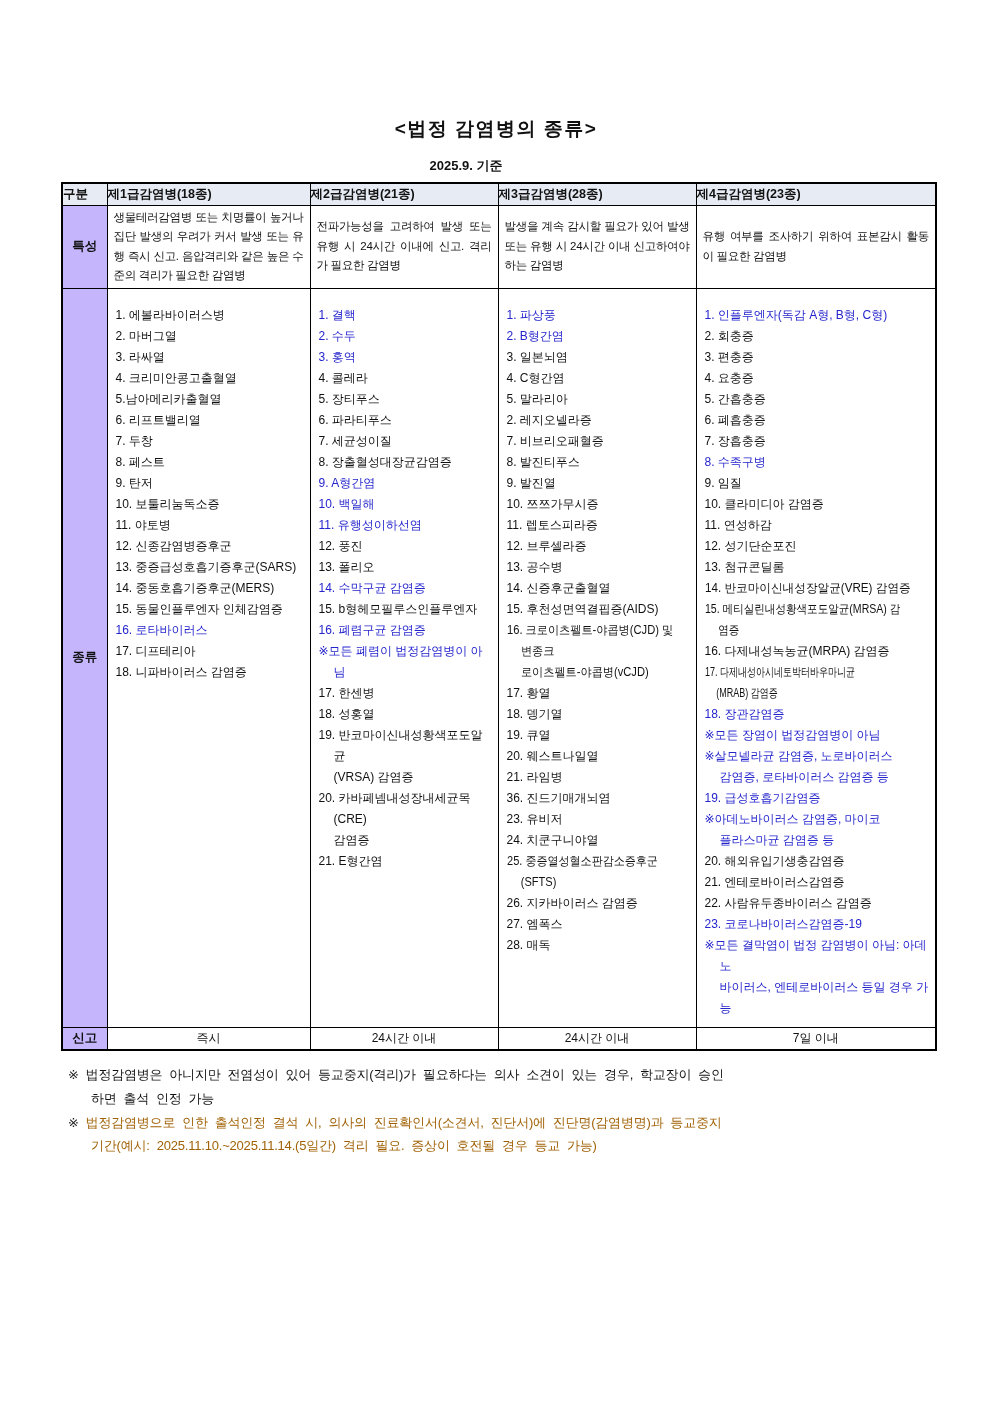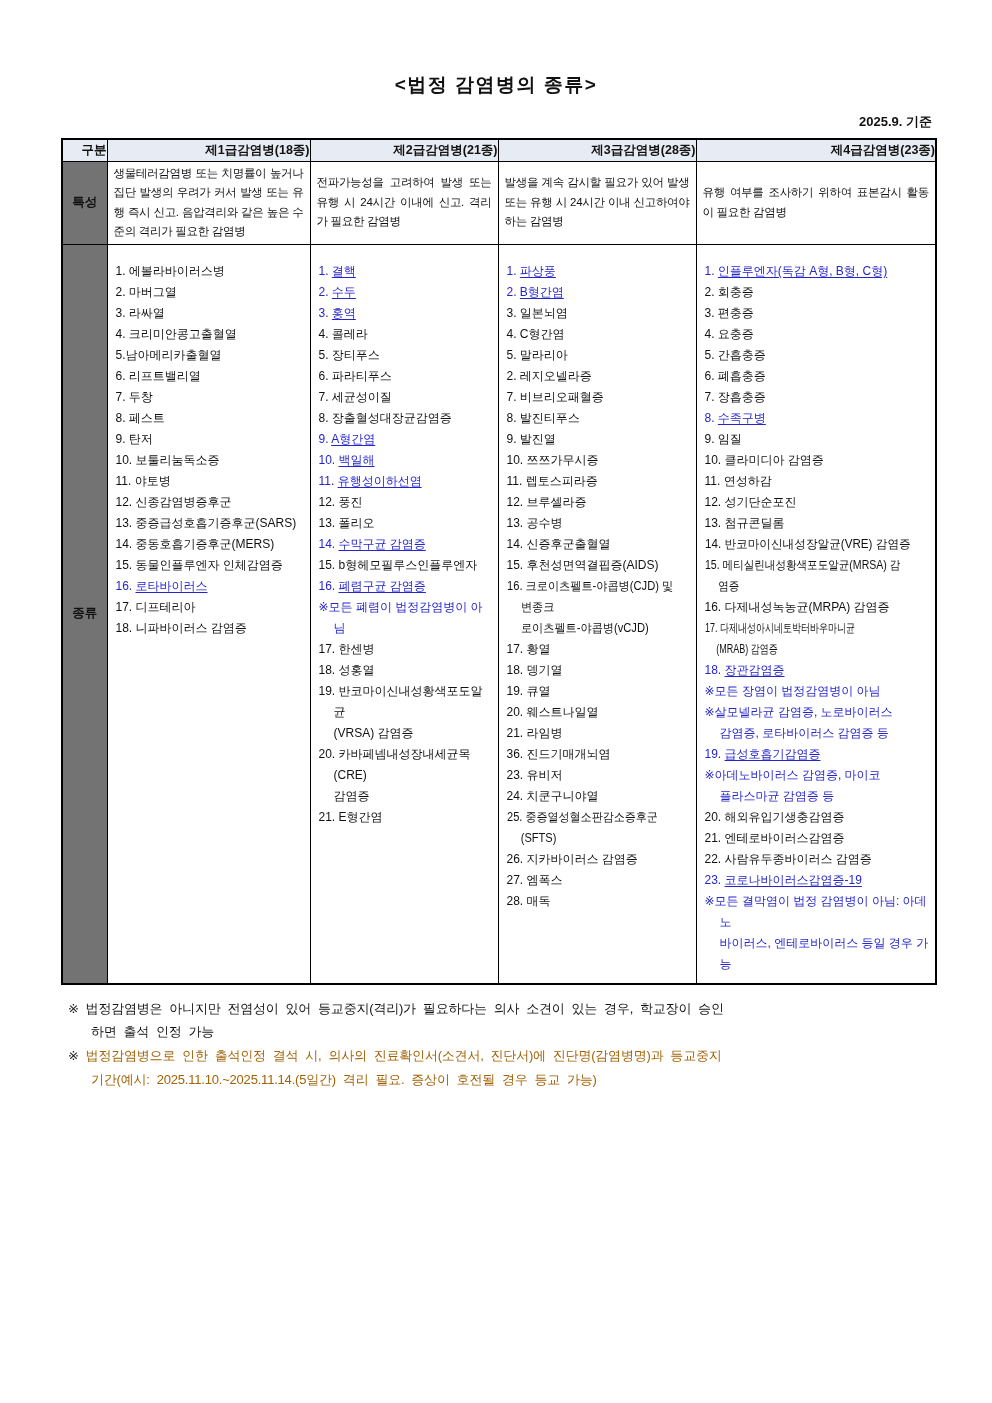--- a/index.html
+++ b/index.html
@@ -2,51 +2,51 @@
 <html lang="ko" style="--blue: #2525cd; --header-bg: #e7ebf3;"><head>
 <meta charset="utf-8">
 <style>
   html,body { margin:0; padding:0; background:#ffffff; }
   .page {
     width:992px; height:1403px; box-sizing:border-box; overflow:hidden;
     background:#ffffff; color:#111;
     font-family:"Liberation Sans","DejaVu Sans",sans-serif;
   }
   .title {
-    margin:0; padding-top:72px; text-align:center;
+    margin:0; padding-top:116px; text-align:center;
     font-size:19px; font-weight:700; letter-spacing:1.5px;
   }
   .date-note {
-    margin:15px 60px 7px 0; text-align:right;
+    margin:15px 60px 7px 0; text-align:center;
     font-size:13px; font-weight:700;
   }
   table.main {
     margin-left:61px; width:874px; table-layout:fixed;
     border-collapse:collapse; border:2px solid #000;
     font-size:12px;
   }
   table.main th, table.main td { border:1px solid #000; box-sizing:border-box; }
   tr.head th {
     height:22px; background:var(--header-bg,#e7ebf3);
-    font-size:12.5px; font-weight:700; text-align:right; padding:1px 0;
-  }
-  th.rowlabel { font-weight:700; font-size:12.5px; text-align:center; background:#737373; }
+    font-size:12.5px; font-weight:700; text-align:left; padding:1px 0;
+  }
+  th.rowlabel { font-weight:700; font-size:12.5px; text-align:center; background:#c4b5fd; }
   tr.traits { height:80px; }
   td.trait {
     padding:2px 6px; font-size:11.5px; line-height:1.7;
     text-align:justify; word-break:break-all; letter-spacing:-0.3px;
     vertical-align:middle;
   }
   td.list { vertical-align:top; padding:16px 4px 8px 8px; }
   .item {
     line-height:21px; white-space:pre-wrap;
     padding-left:15px; text-indent:-15px;
   }
   .item.blue { color:var(--blue,#2525cd); }
-  .item .u { text-decoration:underline; text-underline-offset:2px; }
+  .item .u { text-underline-offset:2px; }
   tr.report td { height:23px; text-align:center; font-size:12px; padding:2px 0; }
   .notes {
     margin:12px 58px 0 68px; font-size:13px; line-height:1.82;
     word-spacing:3.5px; letter-spacing:-0.2px;
   }
   .note { padding-left:23px; text-indent:-23px; white-space:pre-wrap; }
   .note .marker { color:#222; }
 </style>
 </head>
 <body>
@@ -185,20 +185,27 @@
             <div class="item blue">※아데노바이러스 감염증, 마이코
 플라스마균 감염증 등</div>
             <div class="item">20. 해외유입기생충감염증</div>
             <div class="item">21. 엔테로바이러스감염증</div>
             <div class="item">22. 사람유두종바이러스 감염증</div>
             <div class="item blue">23. <span class="u">코로나바이러스감염증-19</span></div>
             <div class="item blue">※모든 결막염이 법정 감염병이 아님: 아데노
 바이러스, 엔테로바이러스 등일 경우 가능</div>
           </td>
       </tr>
+      <tr class="report">
+        <th class="rowlabel">신고</th>
+        <td>즉시</td>
+        <td>24시간 이내</td>
+        <td>24시간 이내</td>
+        <td>7일 이내</td>
+      </tr>
     </tbody>
   </table>
 
   <div class="notes">
       <div class="note"><span class="marker">※ </span><span style="color: rgb(17, 17, 17);">법정감염병은 아니지만 전염성이 있어 등교중지(격리)가 필요하다는 의사 소견이 있는 경우, 학교장이 승인
 하면 출석 인정 가능</span></div>
       <div class="note"><span class="marker">※ </span><span style="color: #a16207;">법정감염병으로 인한 출석인정 결석 시, 의사의 진료확인서(소견서, 진단서)에 진단명(감염병명)과 등교중지
 기간(예시: 2025.11.10.~2025.11.14.(5일간) 격리 필요. 증상이 호전될 경우 등교 가능)</span></div>
     </div>
 

